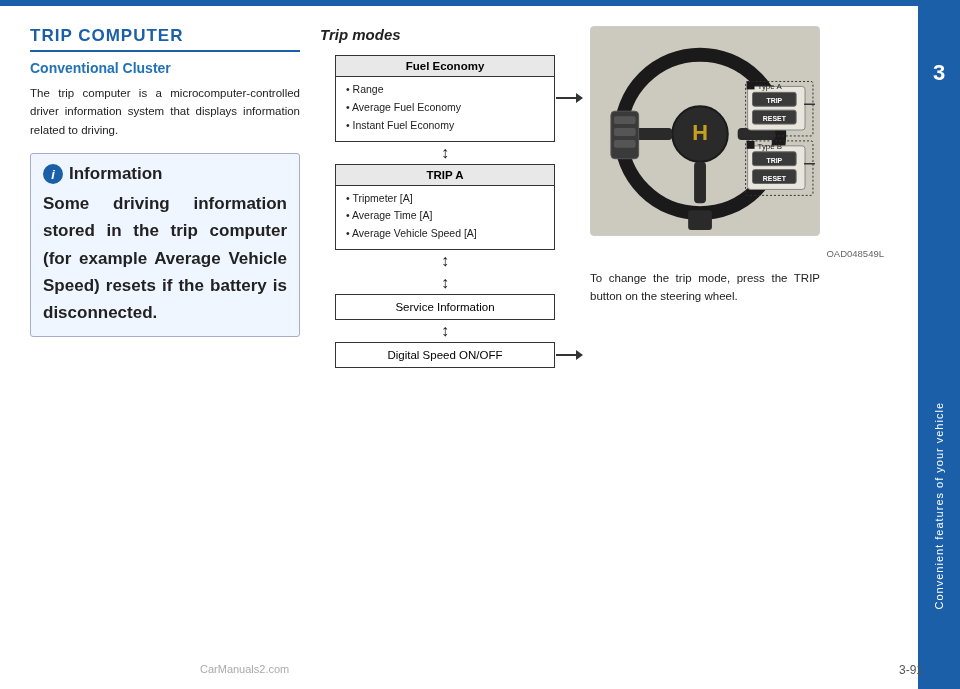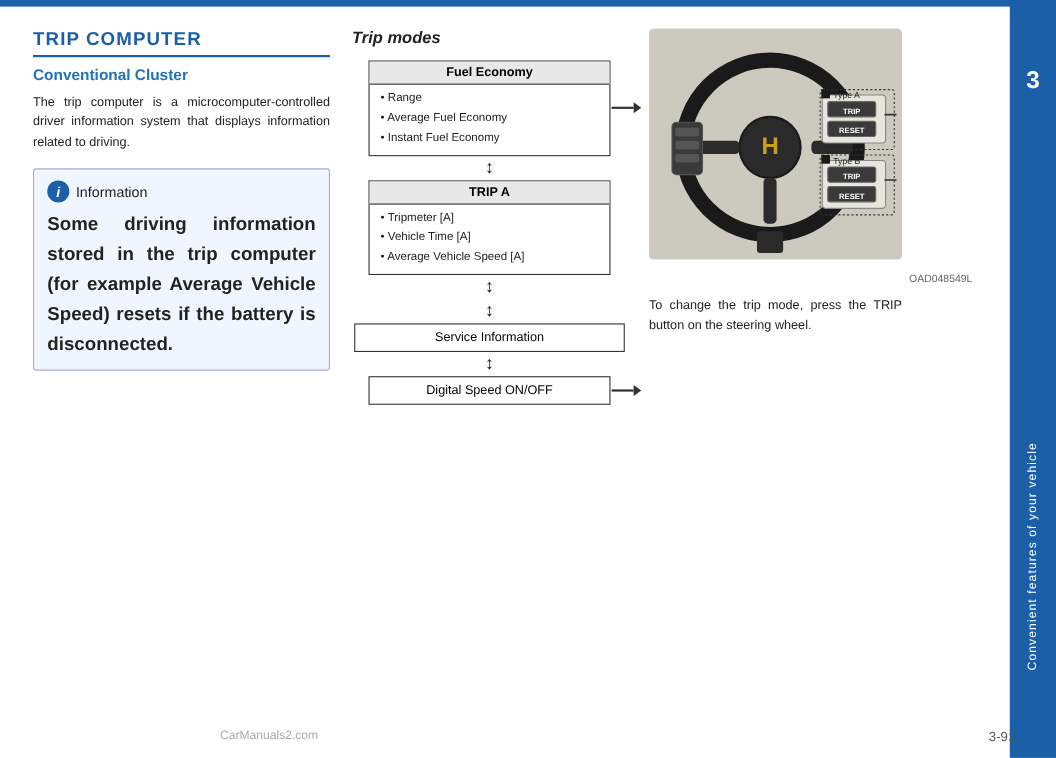--- a/index.html
+++ b/index.html
@@ -116,22 +116,22 @@
       display: flex;
       align-items: center;
       justify-content: center;
       font-size: 13px;
       font-weight: bold;
       font-style: italic;
       flex-shrink: 0;
     }
 
     .info-title {
-      font-size: 13px;
-      font-weight: normal;
+      font-size: 17px;
+      font-weight: bold;
       color: #222;
     }
 
     .info-body {
       font-size: 17px;
       line-height: 1.6;
       color: #222;
       text-align: justify;
       font-weight: bold;
     }
@@ -174,21 +174,21 @@
 
     .mode-box-body {
       padding: 4px 10px 6px 10px;
       font-size: 10.5px;
       line-height: 1.7;
       color: #222;
     }
 
     .service-box {
       border: 1.5px solid #333;
-      width: 246px;
+      width: 220px;
       background: white;
       text-align: center;
       padding: 6px;
       font-size: 11.5px;
     }
 
     .digital-box {
       border: 1.5px solid #333;
       width: 220px;
       background: white;
@@ -311,21 +311,21 @@
         </div>
       </div>
 
       <div class="double-arrow">↕</div>
 
       <div style="position:relative; display:flex; align-items:flex-end;">
         <div class="mode-box">
           <div class="mode-box-header">TRIP A</div>
           <div class="mode-box-body">
             <div>• Tripmeter [A]</div>
-            <div>• Vehicle Time [A]</div>
+            <div>• Average Time [A]</div>
             <div>• Average Vehicle Speed [A]</div>
           </div>
         </div>
       </div>
 
       <div class="double-arrow">↕</div>
 
 
       <div class="double-arrow">↕</div>
 

